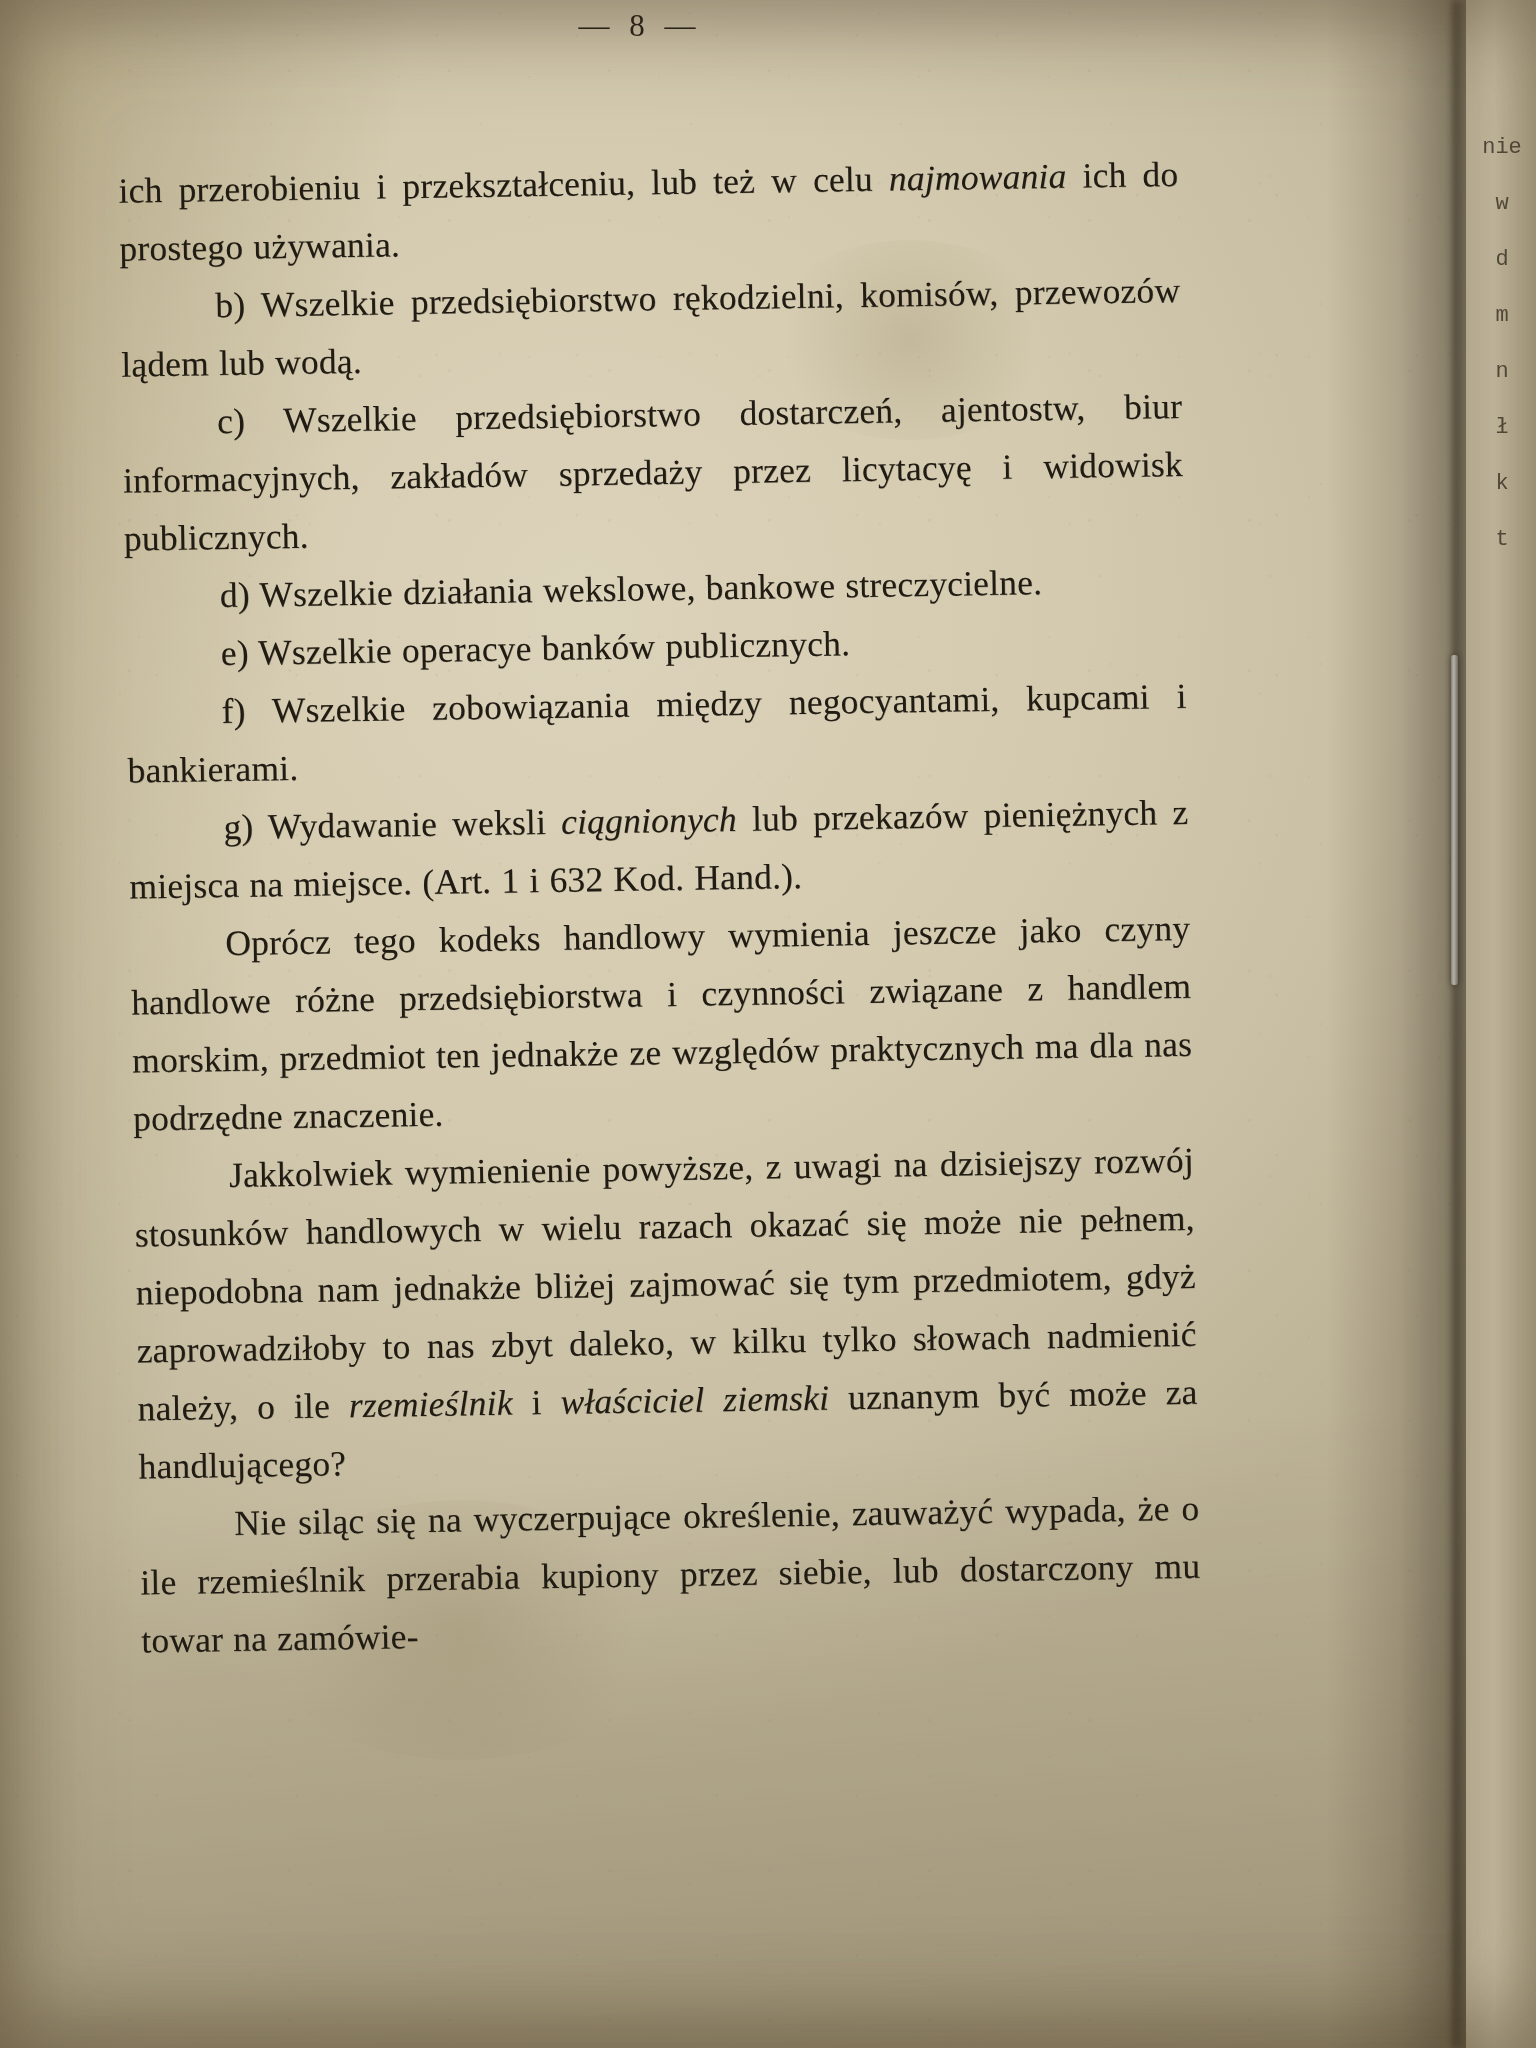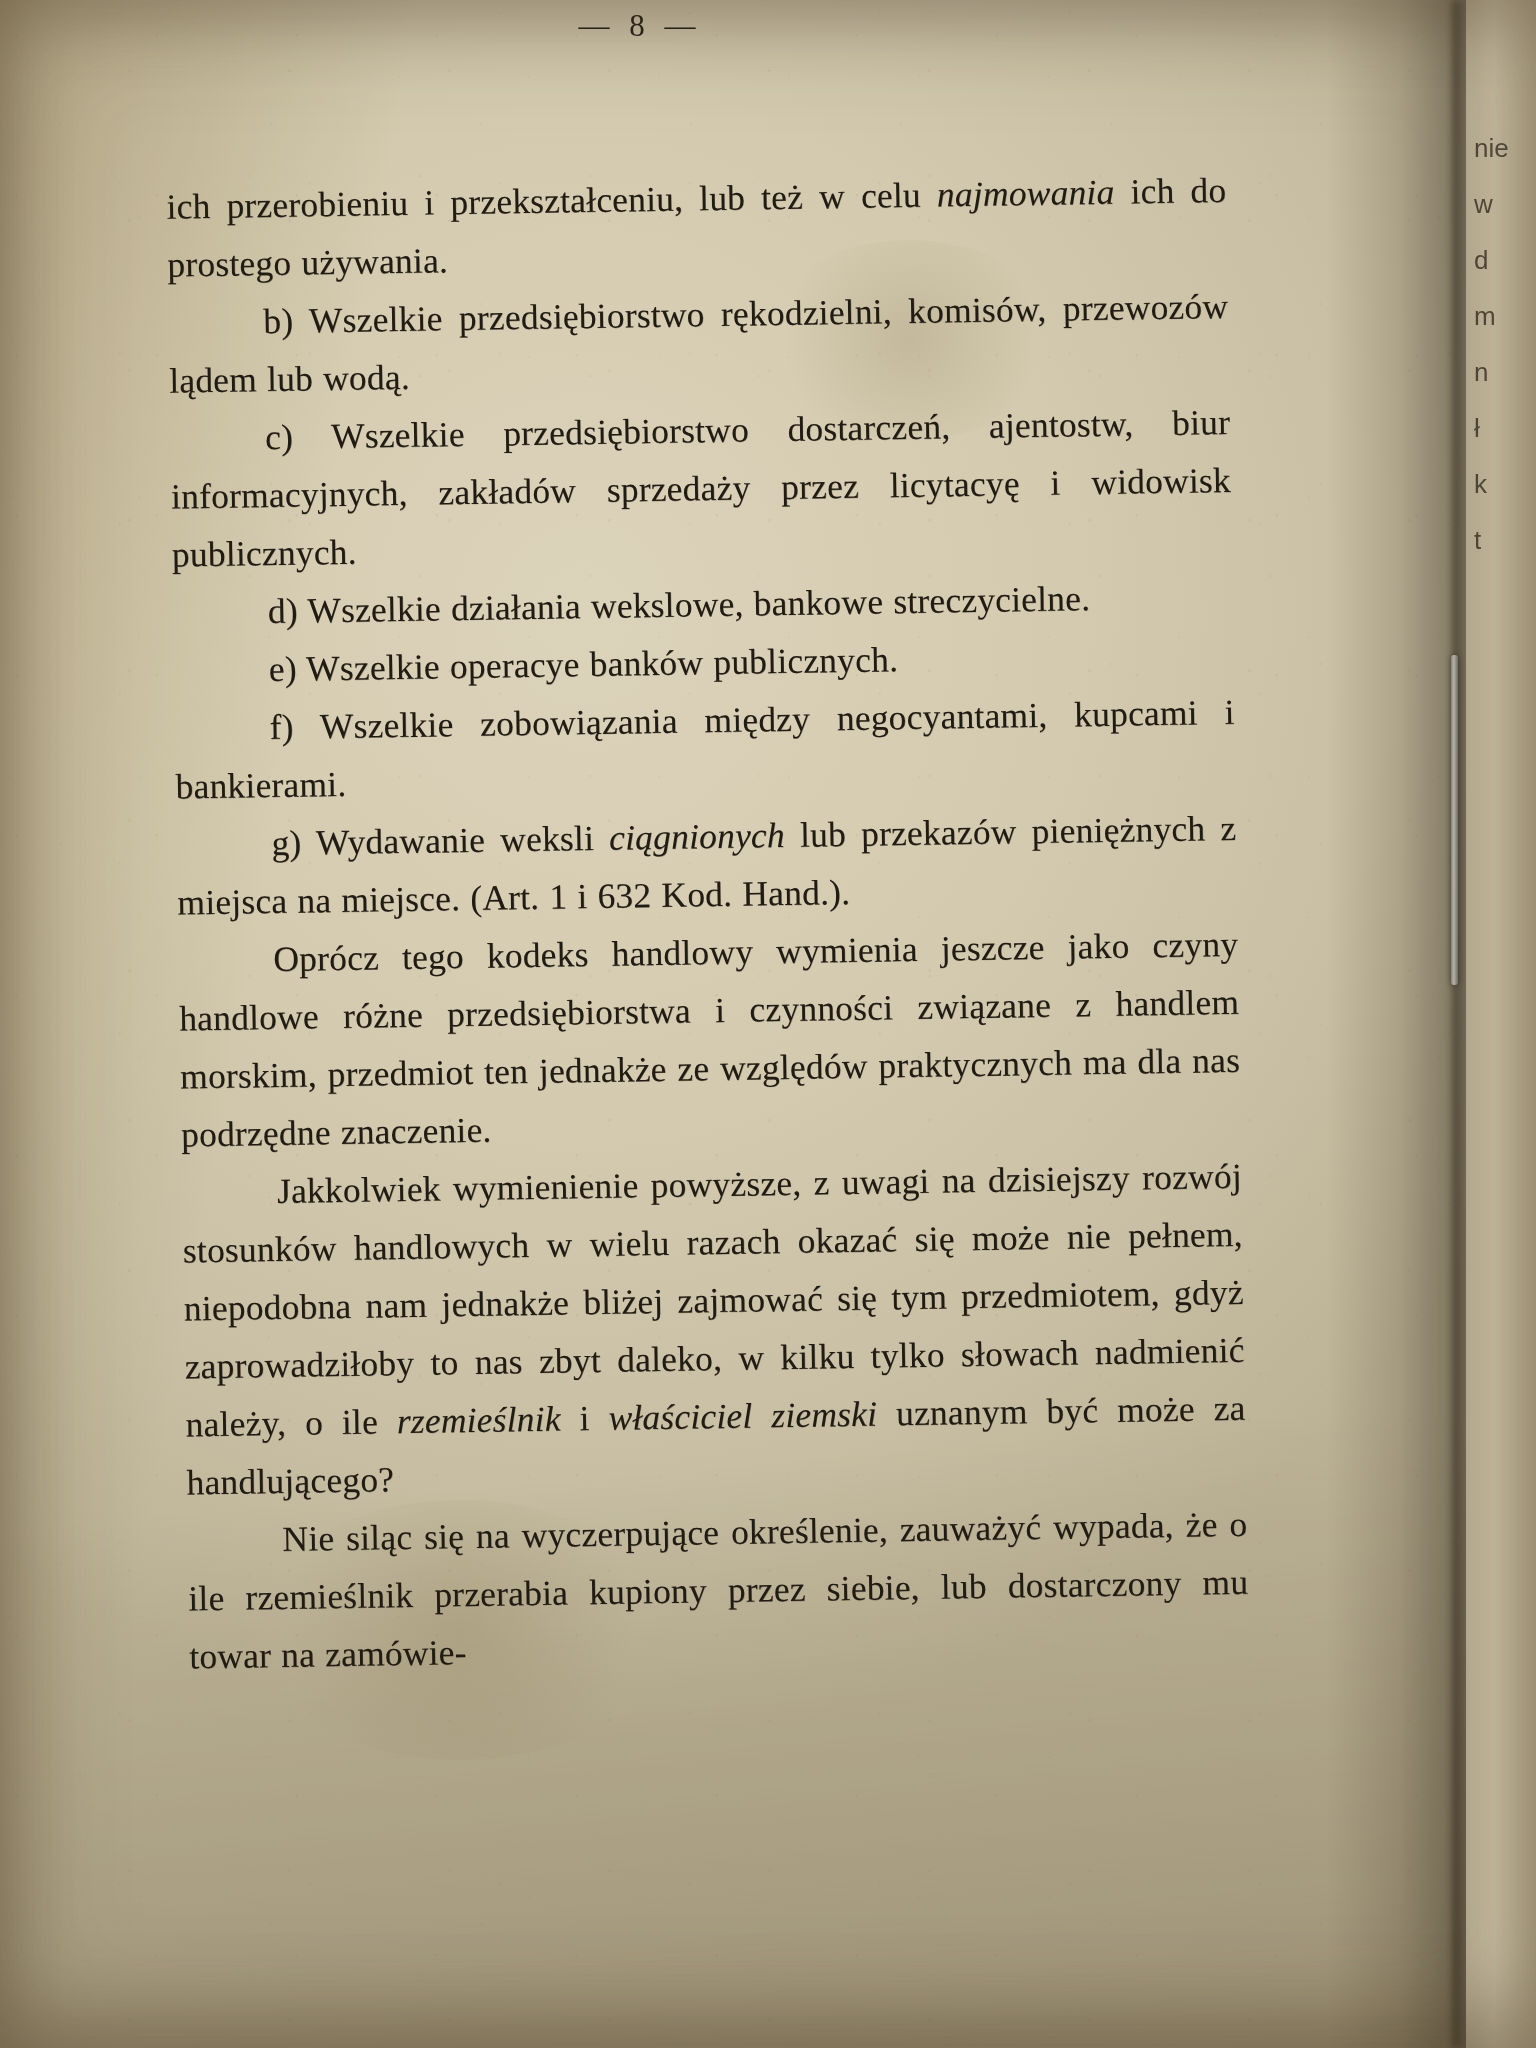--- a/index.html
+++ b/index.html
@@ -97,24 +97,23 @@
       inset 0 0 120px rgba(80,66,44,0.35),
       inset 0 28px 60px rgba(80,66,44,0.22),
       inset 0 -40px 70px rgba(80,66,44,0.26);
     pointer-events: none;
   }
 
   
   .text-block {
     position: absolute;
     left: 118px;
-    top: 134px;
+    top: 118px;
     width: 1060px;
     color: #211c13;
-    margin-left: 48px;
   }
   .folio {
     position: absolute;
     left: 520px;
     top: 8px;
     width: 240px;
     text-align: center;
     font-size: 31px;
     letter-spacing: 6px;
     color: #241e15;
@@ -142,26 +141,27 @@
     transform: rotate(-0.9deg);
     transform-origin: 10% 0%;
   }
 
   
   .sliver-text {
     position: absolute;
     right: 6px;
     top: 120px;
     width: 56px;
-    font-size: 26px;
+    font-size: 22px;
     line-height: 56px;
     color: #2a2419;
     opacity: 0.75;
-    font-family: Liberation Sans, sans-serif;
+    font-family: Liberation Mono, monospace;
     overflow: hidden;
+    text-align: center;
   }
   .sliver-text div { white-space: nowrap; }
 
   
   .stain {
     position: absolute;
     border-radius: 50%;
     background: radial-gradient(circle, rgba(120,100,60,0.18), rgba(120,100,60,0) 70%);
     pointer-events: none;
   }

